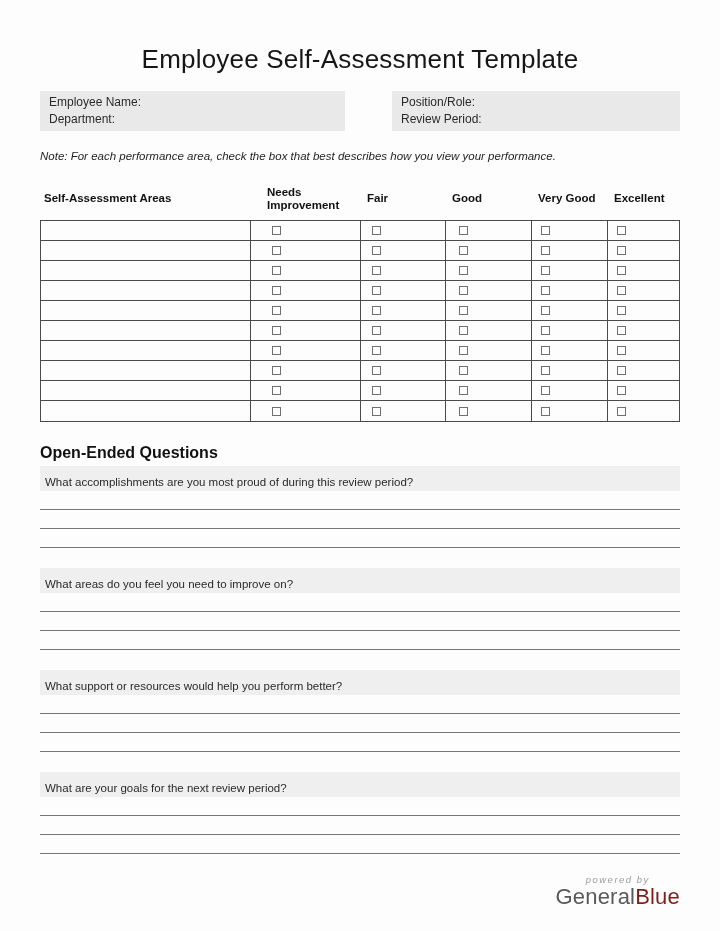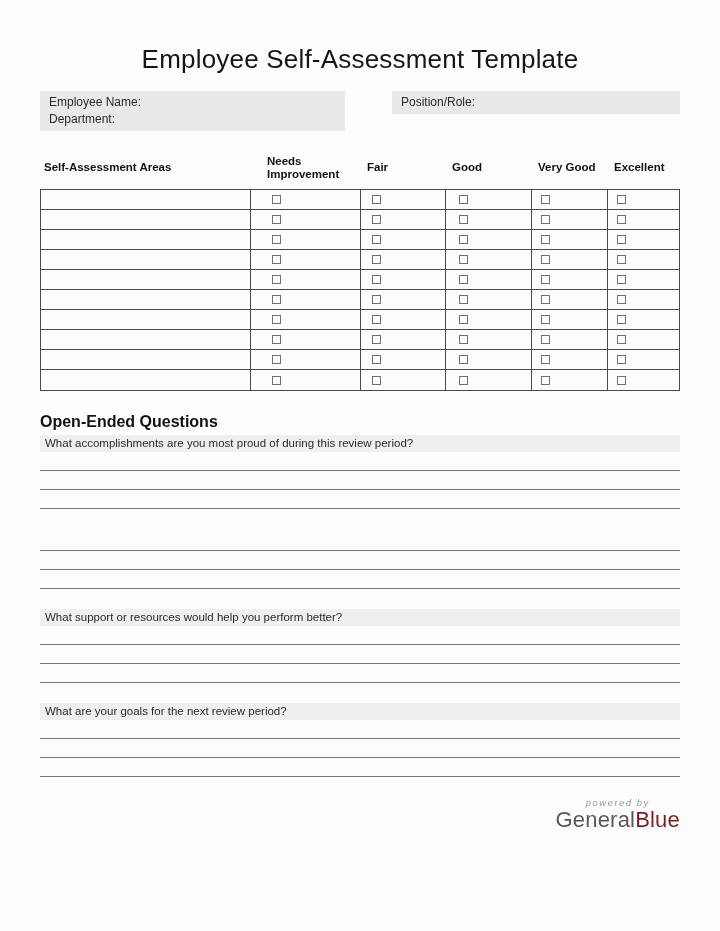--- a/index.html
+++ b/index.html
@@ -96,21 +96,21 @@
     margin-bottom: 4px;
     font-size: 16px;
     font-weight: bold;
     color: #111111;
   }
   .q-block { margin-bottom: 20px; }
   .q-band {
     background: #efefef;
     font-size: 11.5px;
     color: #2a2a2a;
-    padding: 2px 5px 3px 5px;
+    padding: 10px 5px 3px 5px;
   }
   .q-line {
     height: 19px;
     border-bottom: 1px solid #767676;
   }
   .q-line:first-of-type { height: 22px; }
 
   
   .footer {
     margin-top: 9px;
@@ -139,23 +139,25 @@
 
   <h1 class="title">Employee Self-Assessment Template</h1>
 
   <div class="info-row">
     <div class="info-box left">
       <div>Employee Name:</div>
       <div>Department:</div>
     </div>
     <div class="info-box right">
       <div>Position/Role:</div>
+      <div>Review Period:</div>
     </div>
   </div>
 
+  <p class="note">Note: For each performance area, check the box that best describes how you view your performance.</p>
 
   <div class="atable">
     <div class="thead">
       <div class="th area">Self-Assessment Areas</div>
       <div class="th">Needs Improvement</div>
       <div class="th">Fair</div>
       <div class="th">Good</div>
       <div class="th">Very Good</div>
       <div class="th">Excellent</div>
     </div>
@@ -346,20 +348,21 @@
   <h2 class="oe-heading">Open-Ended Questions</h2>
 
   <div id="questions">
       <div class="q-block">
         <div class="q-band">What accomplishments are you most proud of during this review period?</div>
         <div class="q-line"></div>
         <div class="q-line"></div>
         <div class="q-line"></div>
       </div>
       <div class="q-block">
+        <div class="q-band">What areas do you feel you need to improve on?</div>
         <div class="q-line"></div>
         <div class="q-line"></div>
         <div class="q-line"></div>
       </div>
       <div class="q-block">
         <div class="q-band">What support or resources would help you perform better?</div>
         <div class="q-line"></div>
         <div class="q-line"></div>
         <div class="q-line"></div>
       </div>

